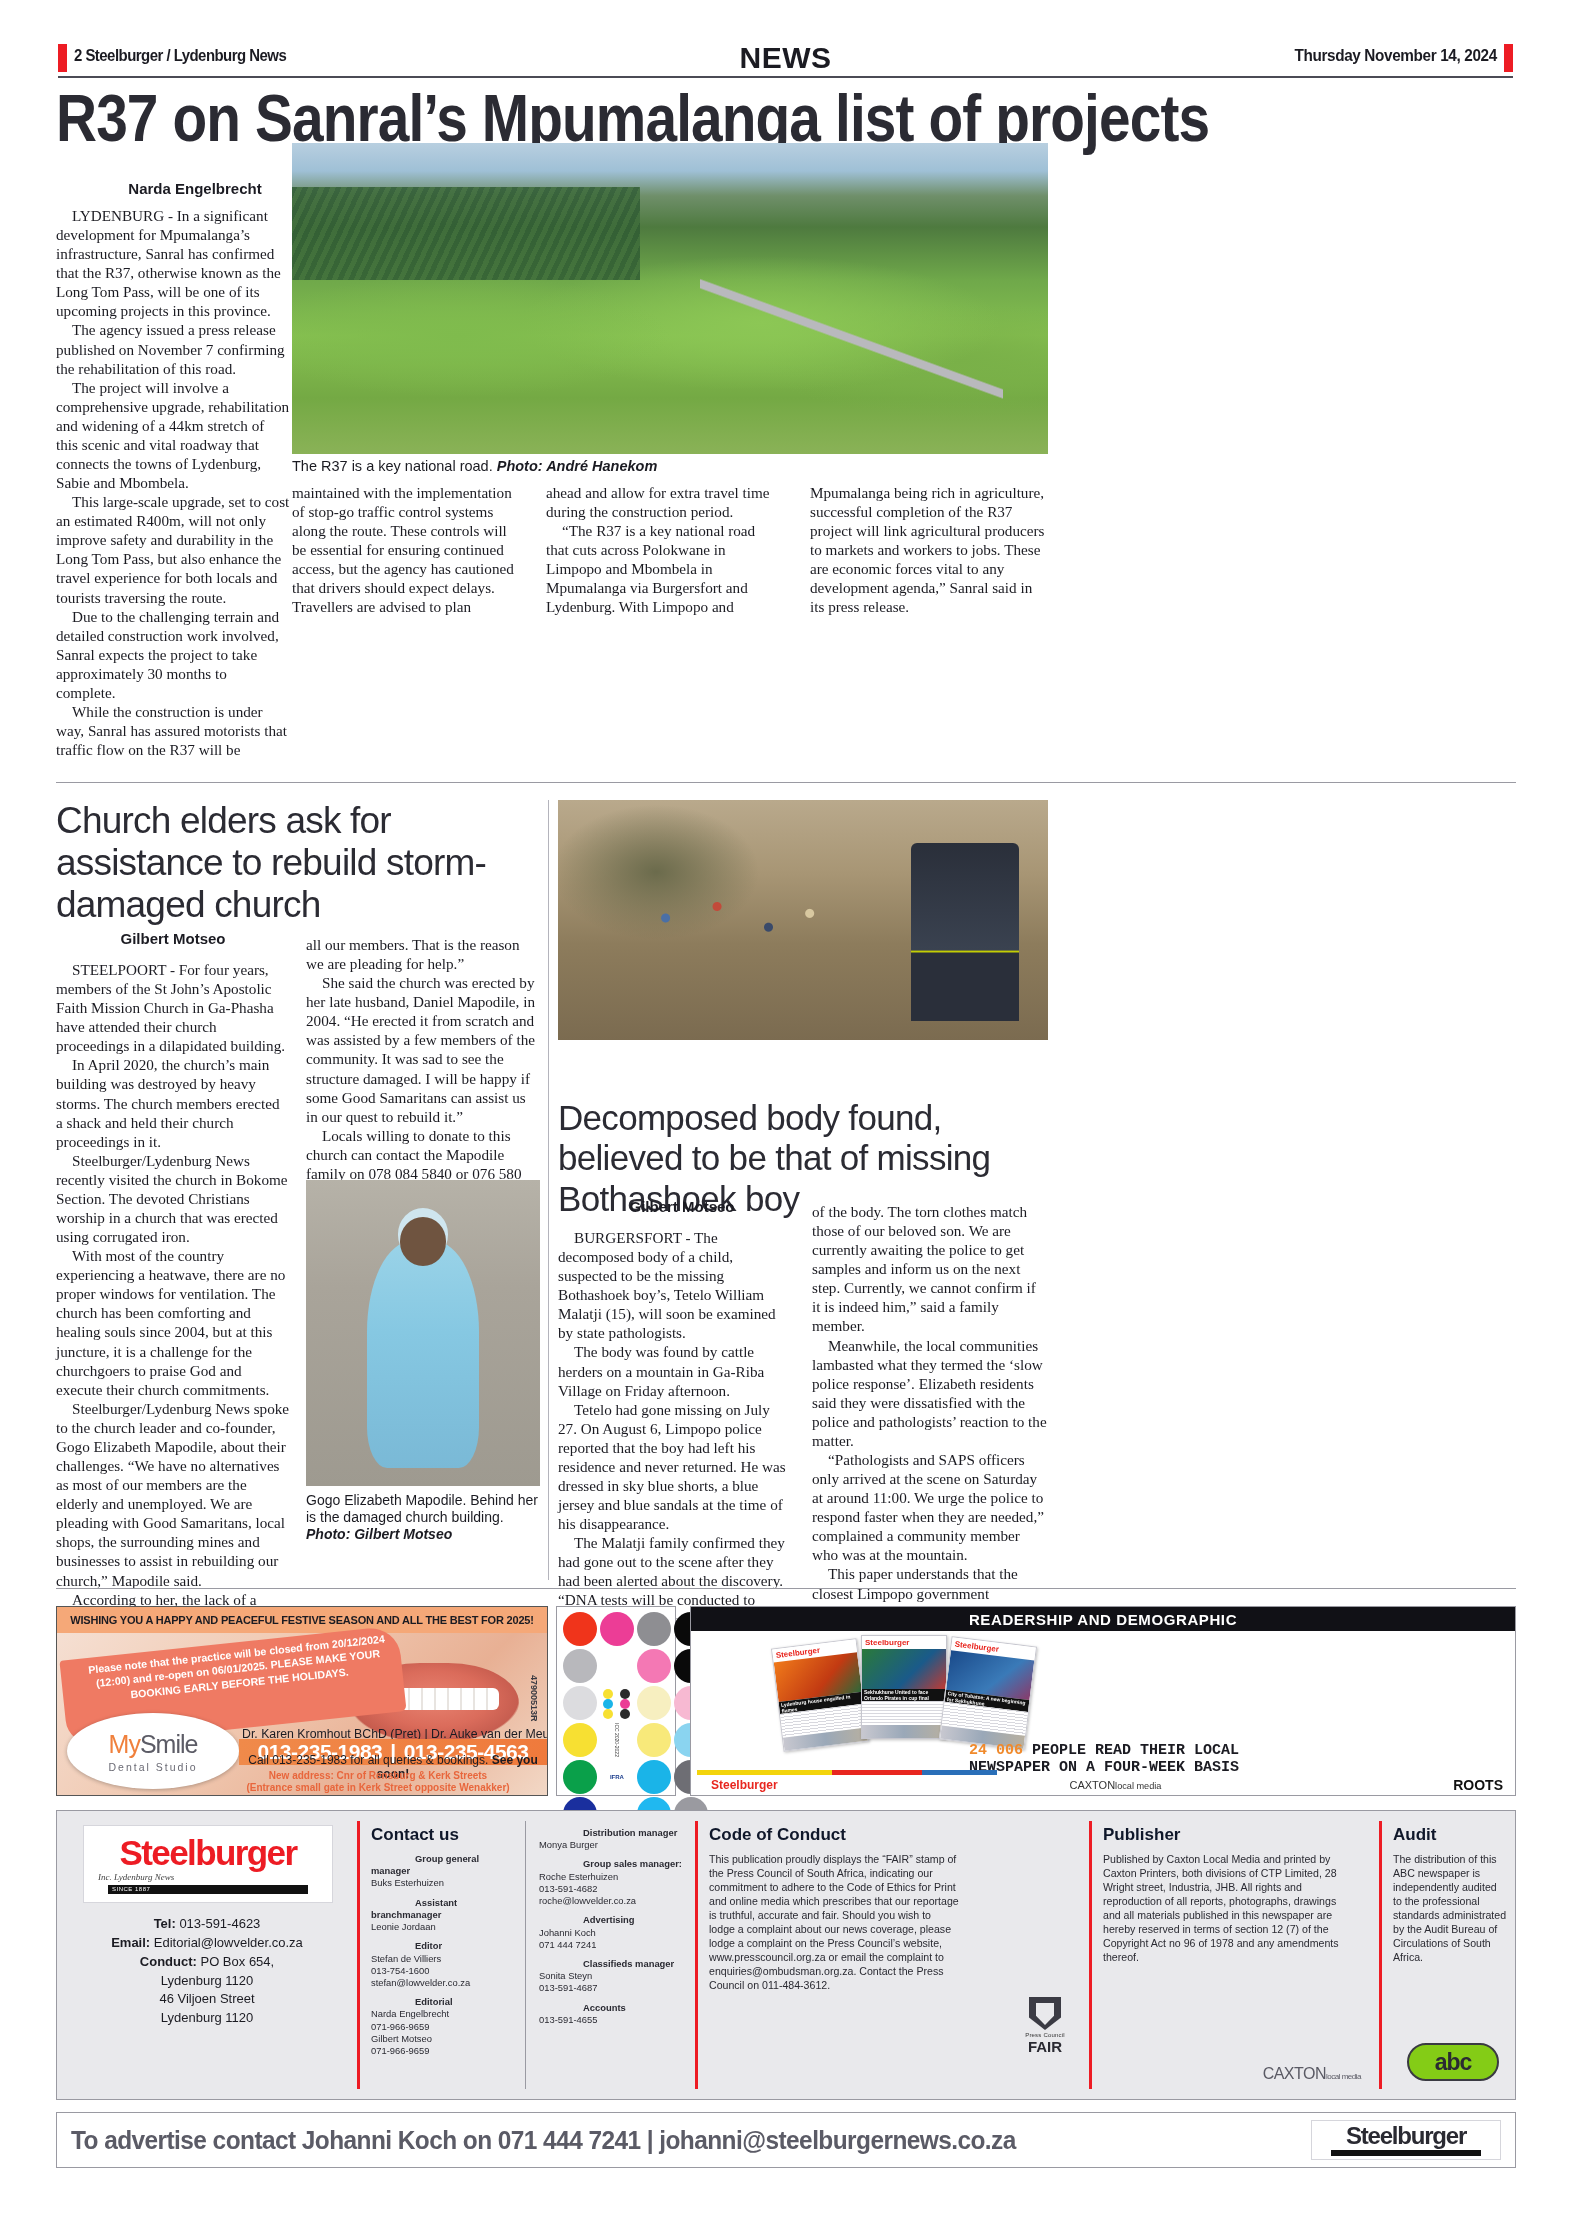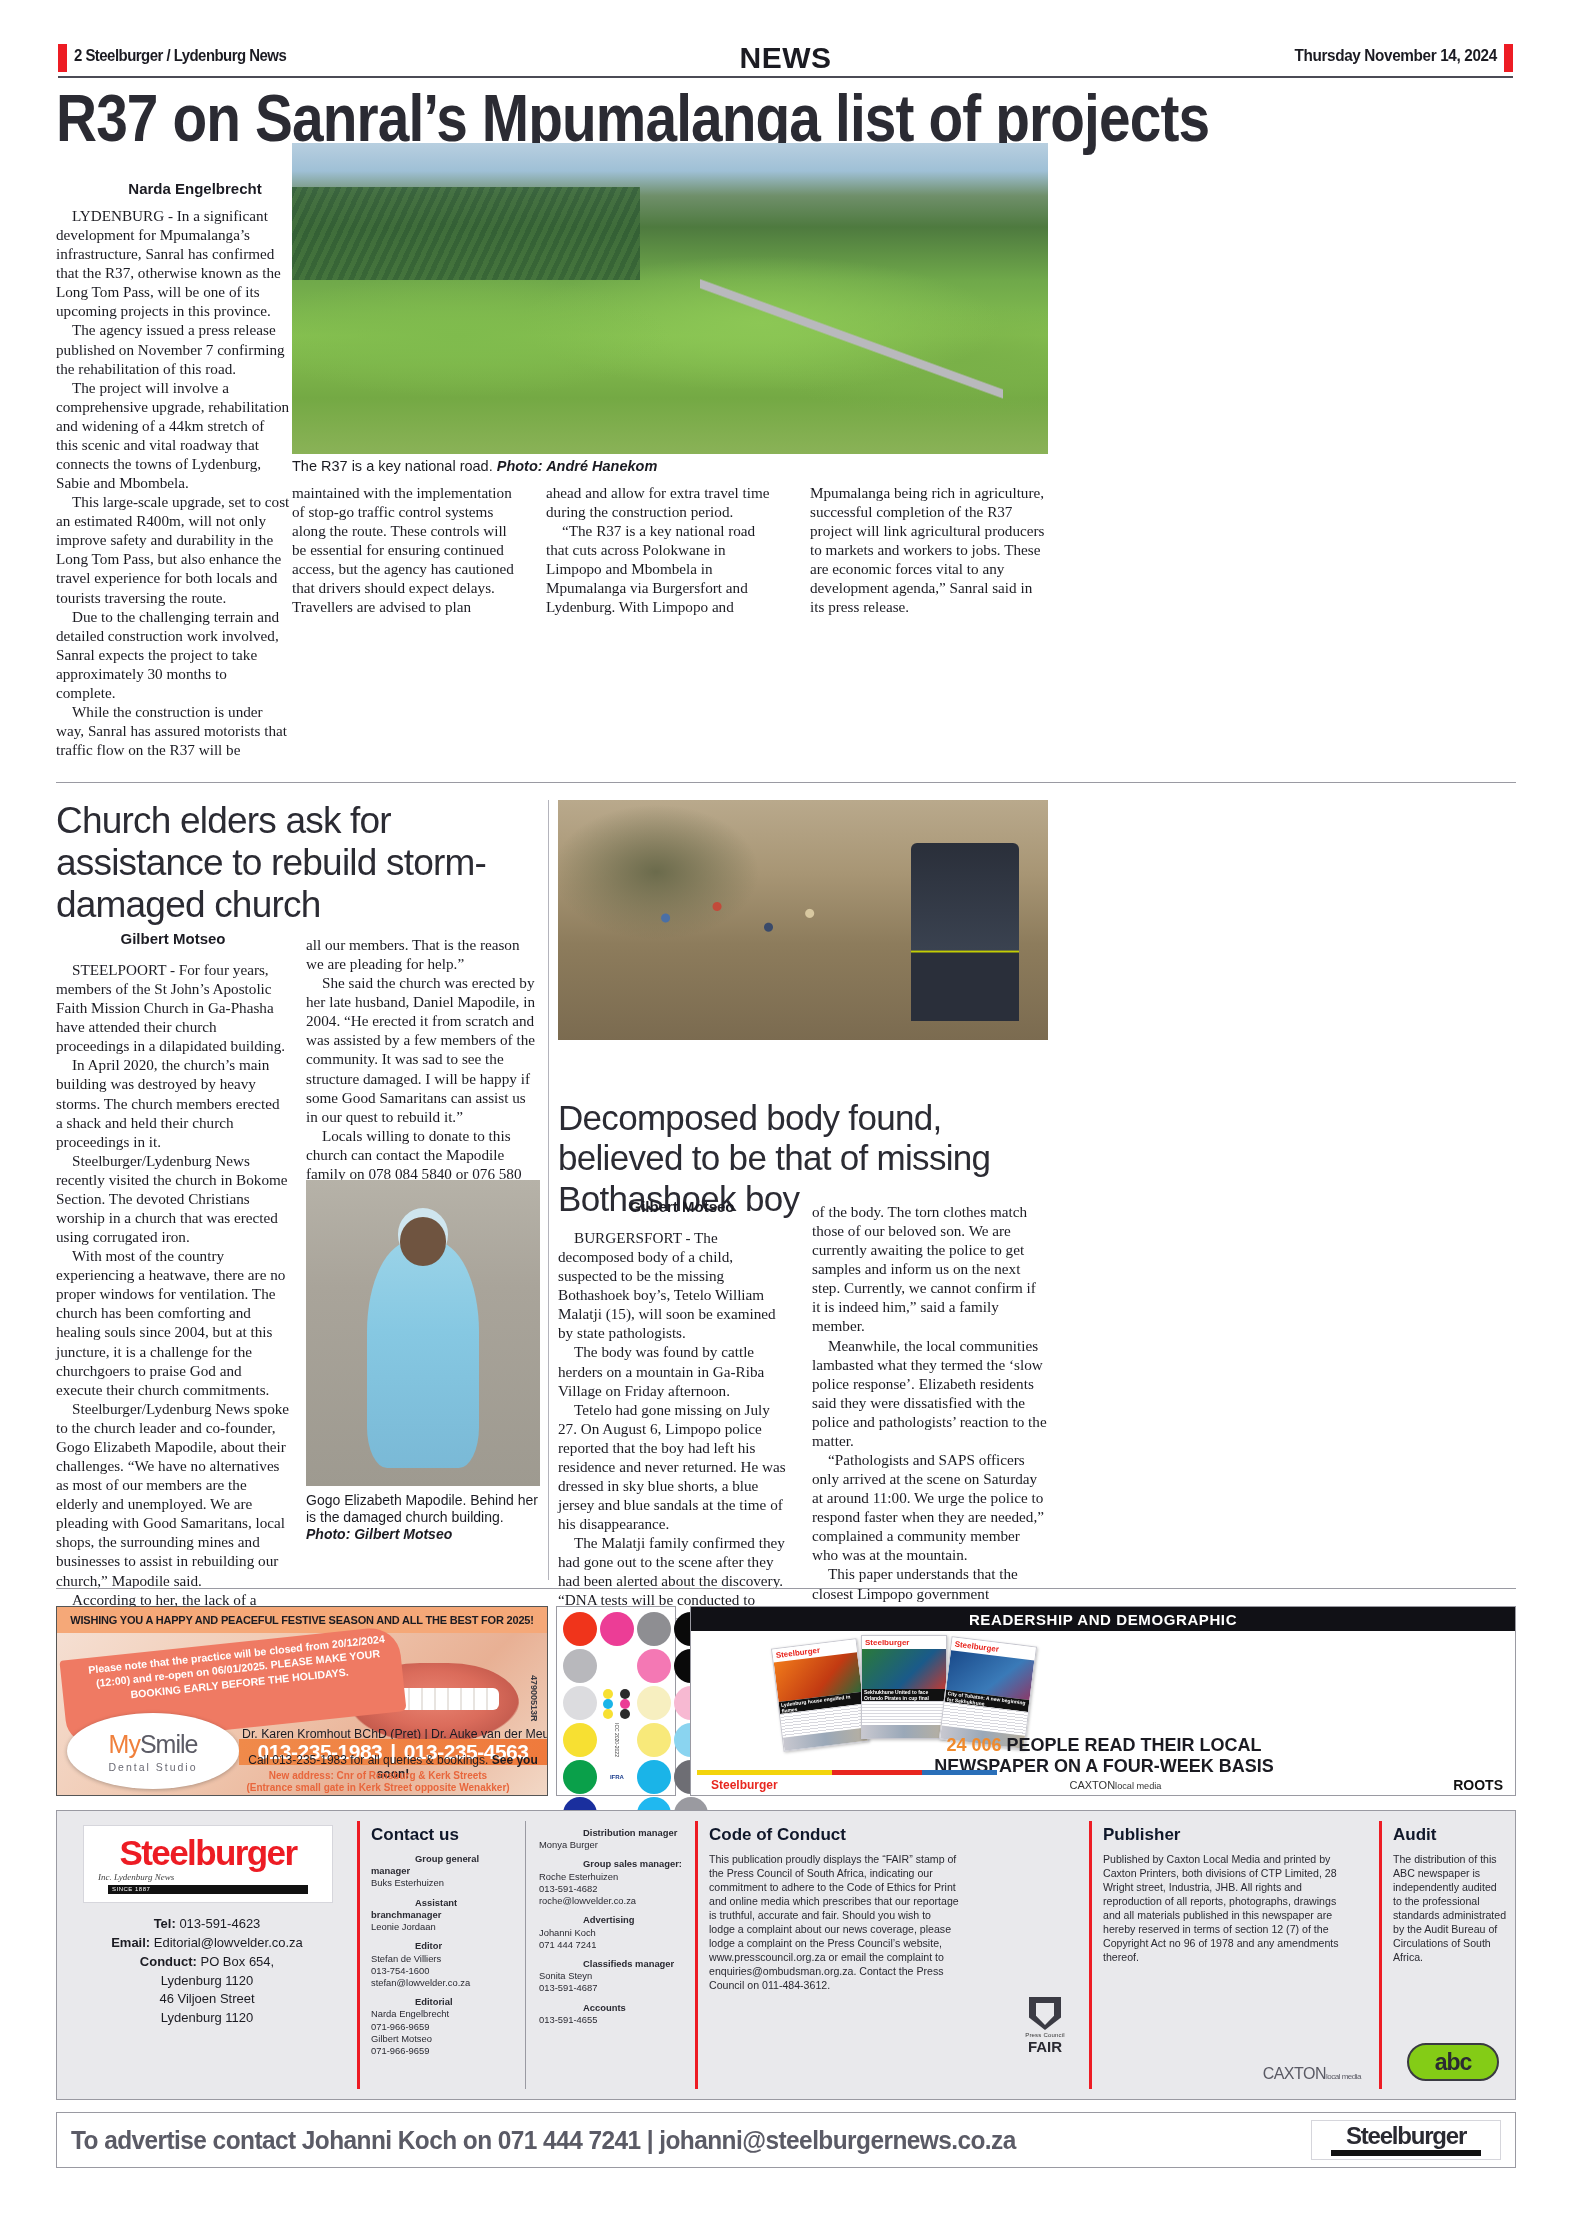--- a/index.html
+++ b/index.html
@@ -238,21 +238,21 @@
     font-family:"Liberation Sans", sans-serif; font-weight:700; font-size:8px;
     display:flex; align-items:center; padding-left:3px;
   }
   .rd-paper .p-img { height:40px; }
   .rd-paper .p-hl { height:12px; background:#111; color:#fff; font-size:5px;
     font-family:"Liberation Sans", sans-serif; font-weight:700; padding:1px 2px; line-height:1.1; }
   .rd-paper .p-body { height:24px; background:repeating-linear-gradient(180deg,#d8d8de 0 1px,#fff 1px 3px); }
   .rd-paper .p-bot { height:14px; }
   .rd-stat {
     position:absolute; left:40px; bottom:18px; width:746px; text-align:center;
-    font-family:Liberation Sans, sans-serif; font-weight:700; font-size:18px;
+    font-family:Liberation Mono, monospace; font-weight:700; font-size:15px;
     color:#1b1b22; line-height:1.18;
   }
   .rd-stat .num { color:#f08a2c; }
   .rd-logos {
     position:absolute; left:6px; bottom:0; width:820px; height:20px;
     display:flex; align-items:center; justify-content:space-between; padding:0 14px;
   }
   .rd-logos .lg1 {
     font-family:"Liberation Sans", sans-serif; font-weight:700; font-size:12px; color:#e8261f;
   }

